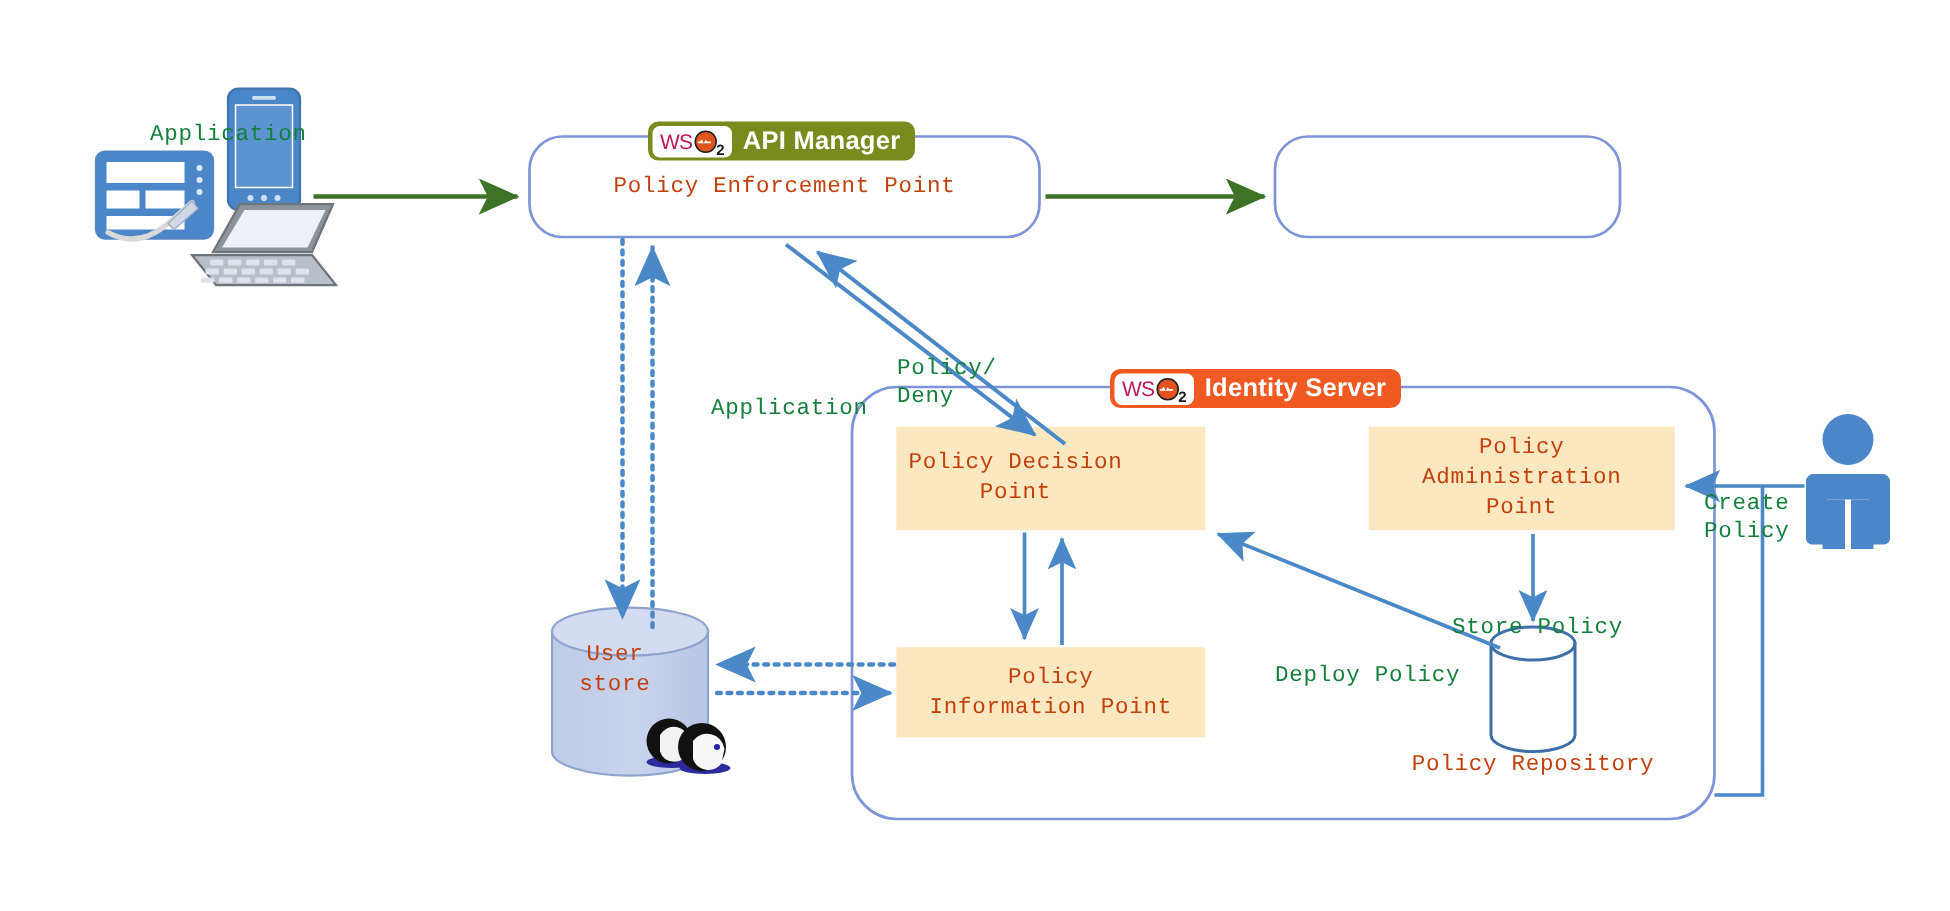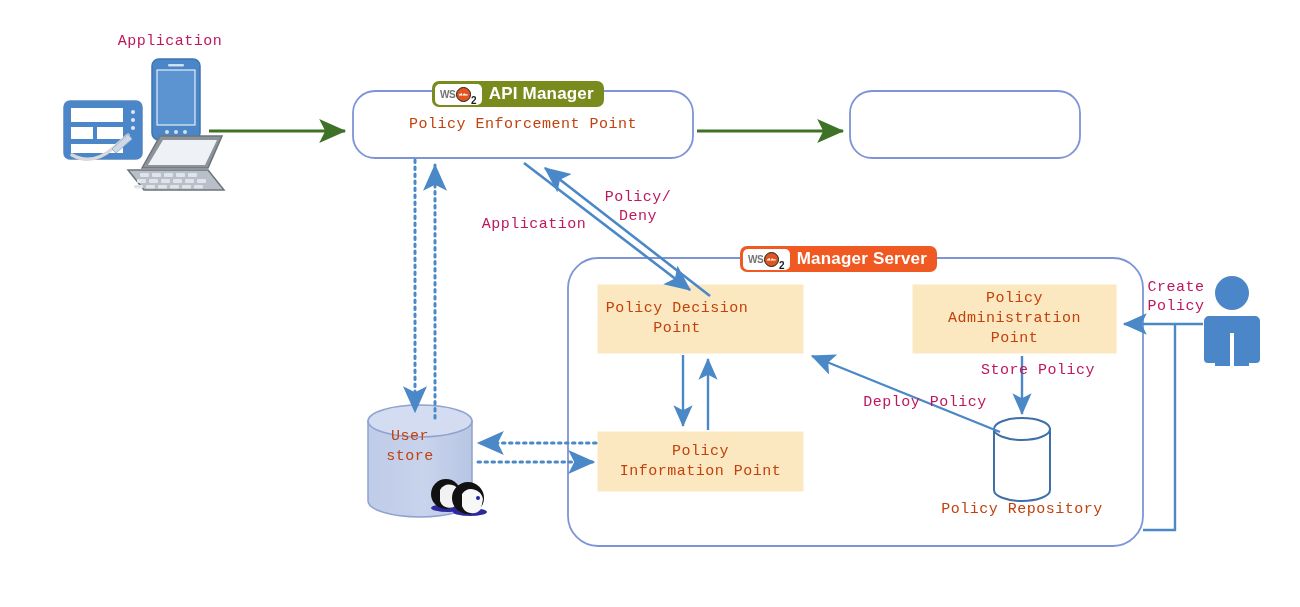--- a/index.html
+++ b/index.html
@@ -1,37 +1,37 @@
 <!DOCTYPE html>
 <html><head>
 <meta charset="utf-8">
 <style>
   html,body{margin:0;padding:0;background:#ffffff;}
   body{width:1300px;height:607px;overflow:hidden;
        font-family:"Liberation Mono","DejaVu Sans Mono",monospace;}
   #stage{position:relative;width:1300px;height:607px;}
   svg#canvas{position:absolute;left:0;top:0;width:1300px;height:607px;}
 
-  .lbl{position:absolute;color:#be185d;font-size:15px;line-height:19px;
+  .lbl{position:absolute;color:#15803d;font-size:15px;line-height:19px;
        font-family:"Liberation Mono","DejaVu Sans Mono",monospace;
-       letter-spacing:.5px;white-space:pre;text-align:center;}
+       letter-spacing:.5px;white-space:pre;margin-top:48px;}
 
   .node-text{position:absolute;display:flex;align-items:center;
        justify-content:center;text-align:center;color:#c2410c;
        font-size:15px;line-height:20px;letter-spacing:.5px;
        font-family:"Liberation Mono","DejaVu Sans Mono",monospace;}
 
   
   .badge{position:absolute;display:flex;align-items:center;
          border-radius:7px;height:26px;padding:0 10px 0 3px;
          box-sizing:border-box;}
   .badge .logo{display:flex;align-items:center;justify-content:center;
          background:#ffffff;border-radius:5px;height:21px;padding:0 5px;
          margin-right:7px;}
-  .badge .logo .ws{color:#737373;font-weight:bold;font-size:10px;
+  .badge .logo .ws{color:#be185d;font-weight:normal;font-size:14px;
          font-family:"Liberation Sans",sans-serif;letter-spacing:-.5px;}
   .badge .logo .orb{position:relative;width:15px;height:15px;
          border-radius:50%;background:#E2541E;margin:0 0px 0 1px;
          display:inline-block;border:1.5px solid #1c1c1c;box-sizing:border-box;}
   .badge .logo .orb::after{content:"";position:absolute;left:1.5px;top:5px;
          width:9px;height:3px;background:#fff;
          clip-path:polygon(0 60%,18% 60%,30% 0,45% 100%,60% 20%,72% 60%,100% 60%,100% 100%,0 100%);}
   .badge .logo .sub{color:#1c1c1c;font-size:10px;font-weight:bold;
          align-self:flex-end;margin-bottom:-1px;
          font-family:"Liberation Sans",sans-serif;}
@@ -210,16 +210,16 @@
     </span>
     <span class="pname">API Manager</span>
   </div>
 
   <div class="badge" id="badge-is" style="left:740px;top:246px;">
     <span class="logo">
       <span class="ws">WS</span>
       <span class="orb"></span>
       <span class="sub">2</span>
     </span>
-    <span class="pname">Manager Server</span>
+    <span class="pname">Identity Server</span>
   </div>
 
 </div>
 
 </body></html>

